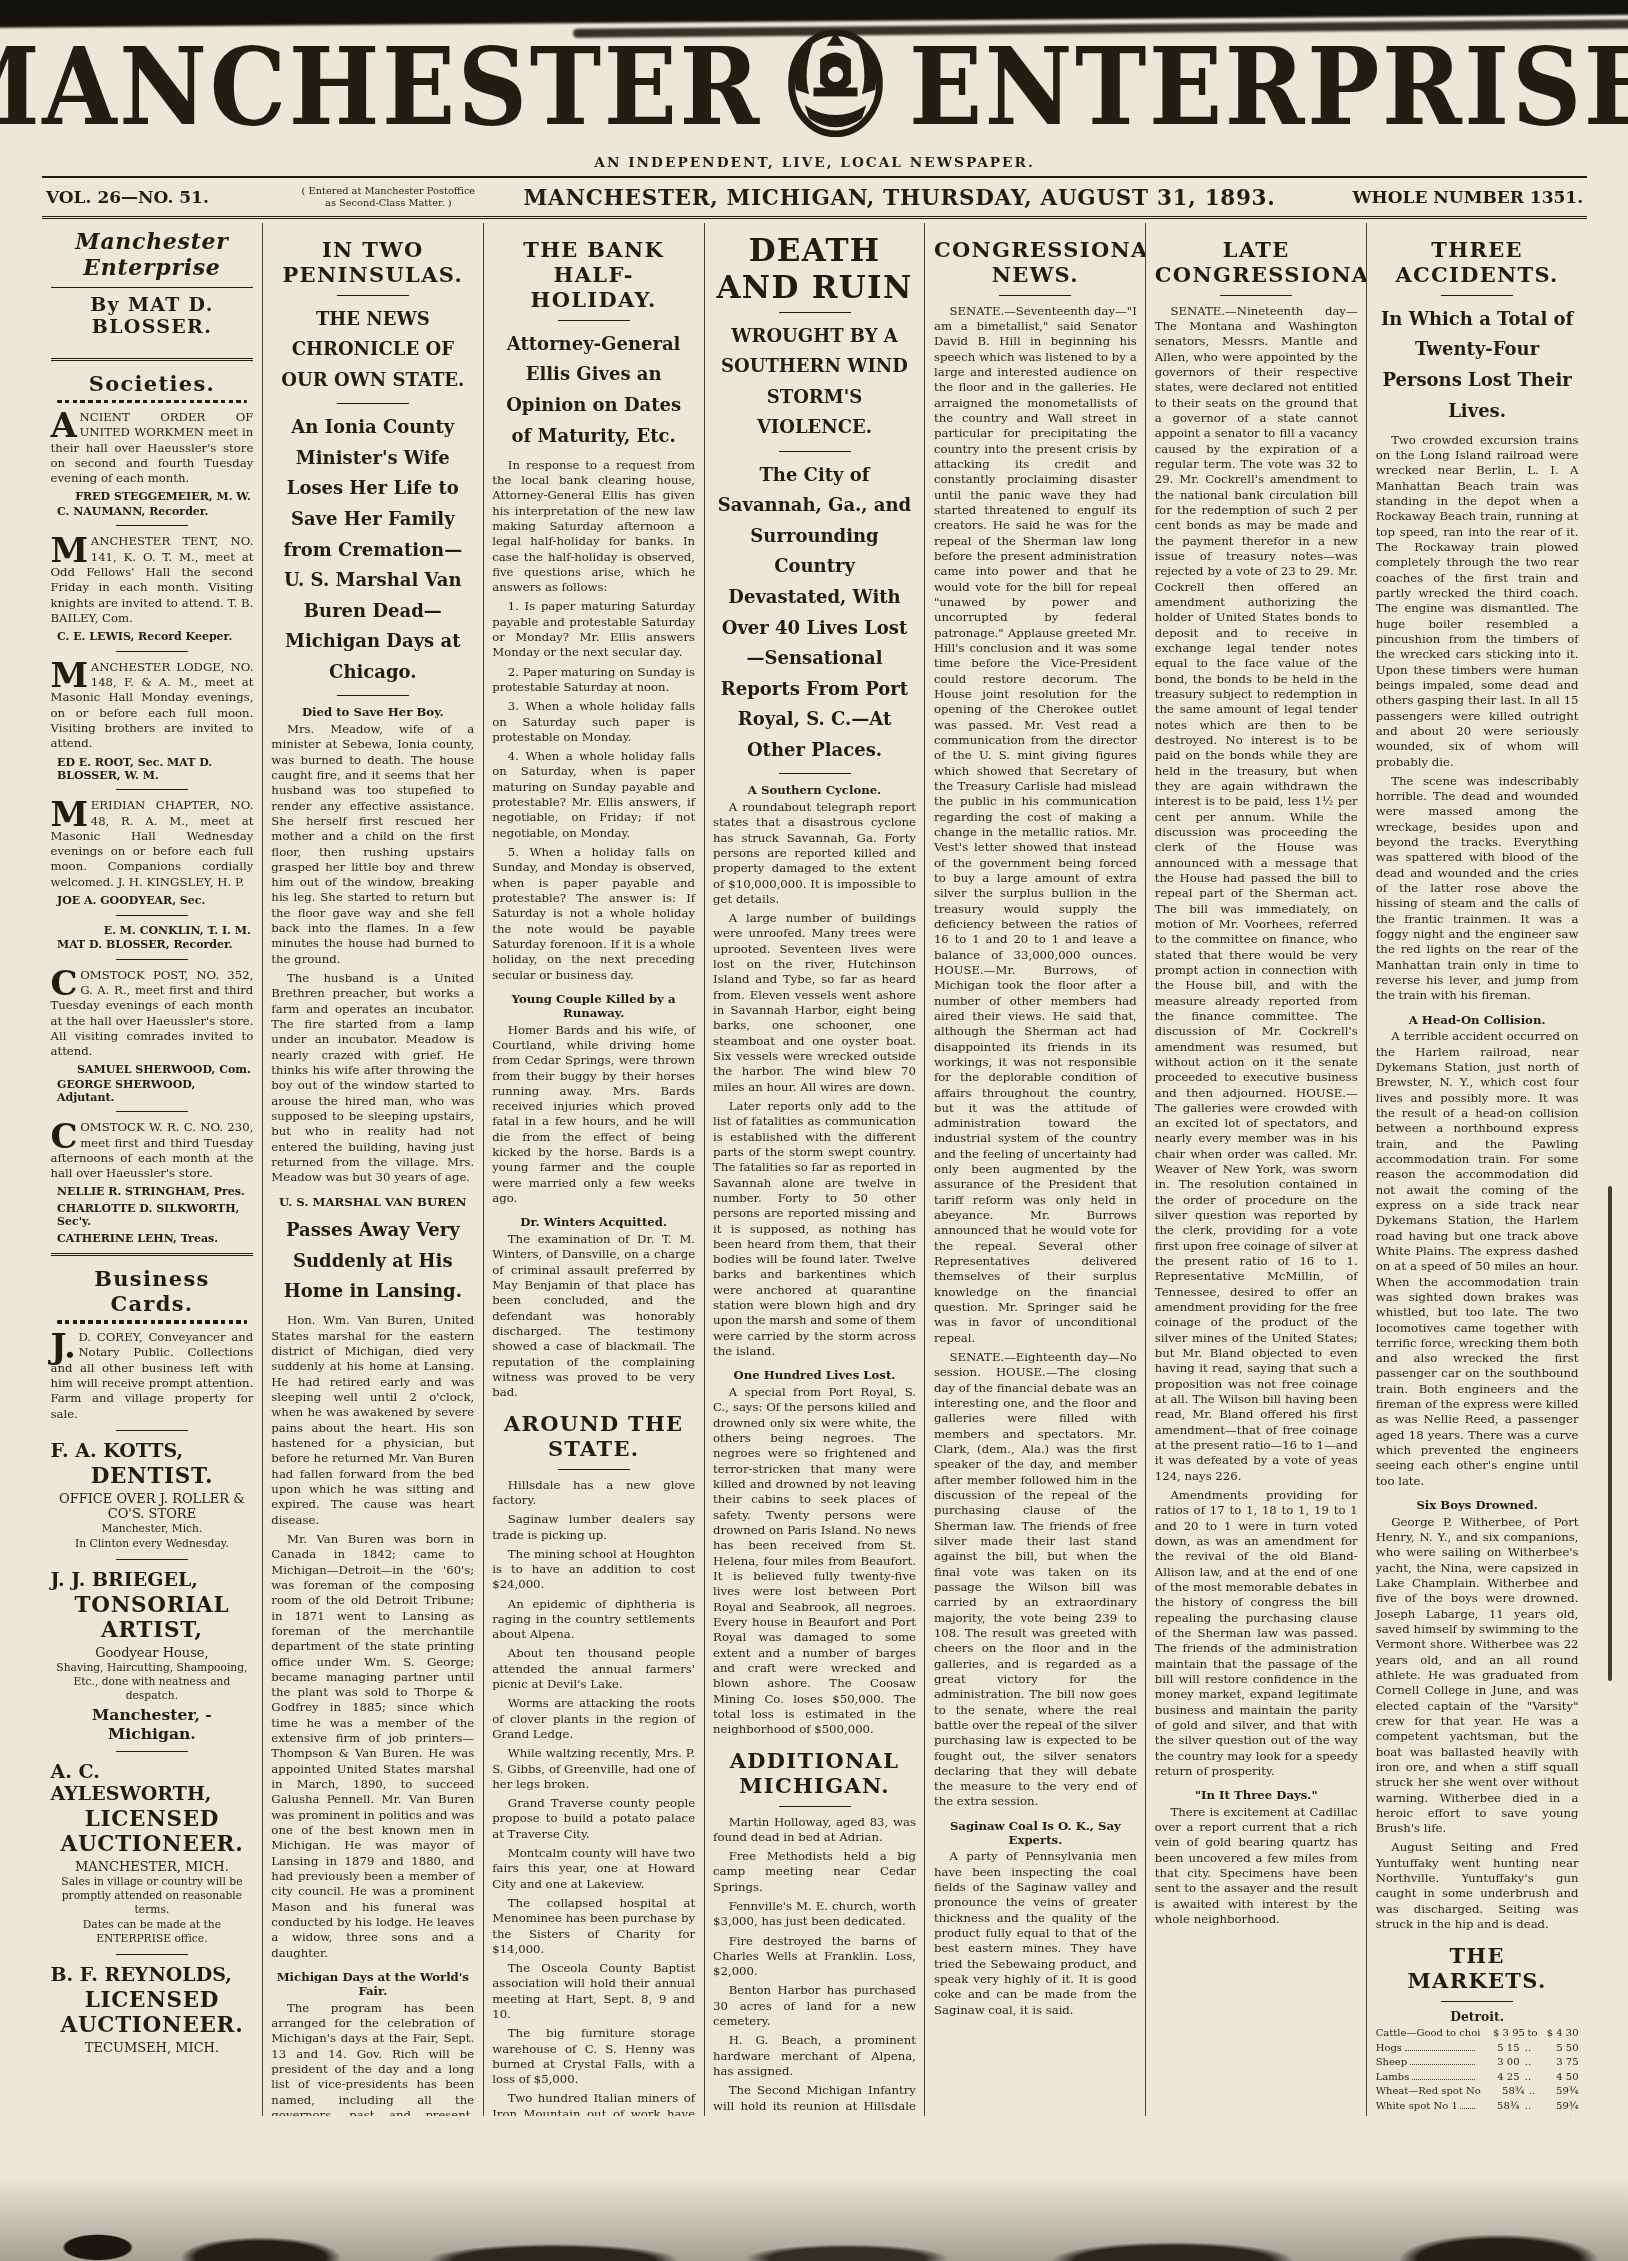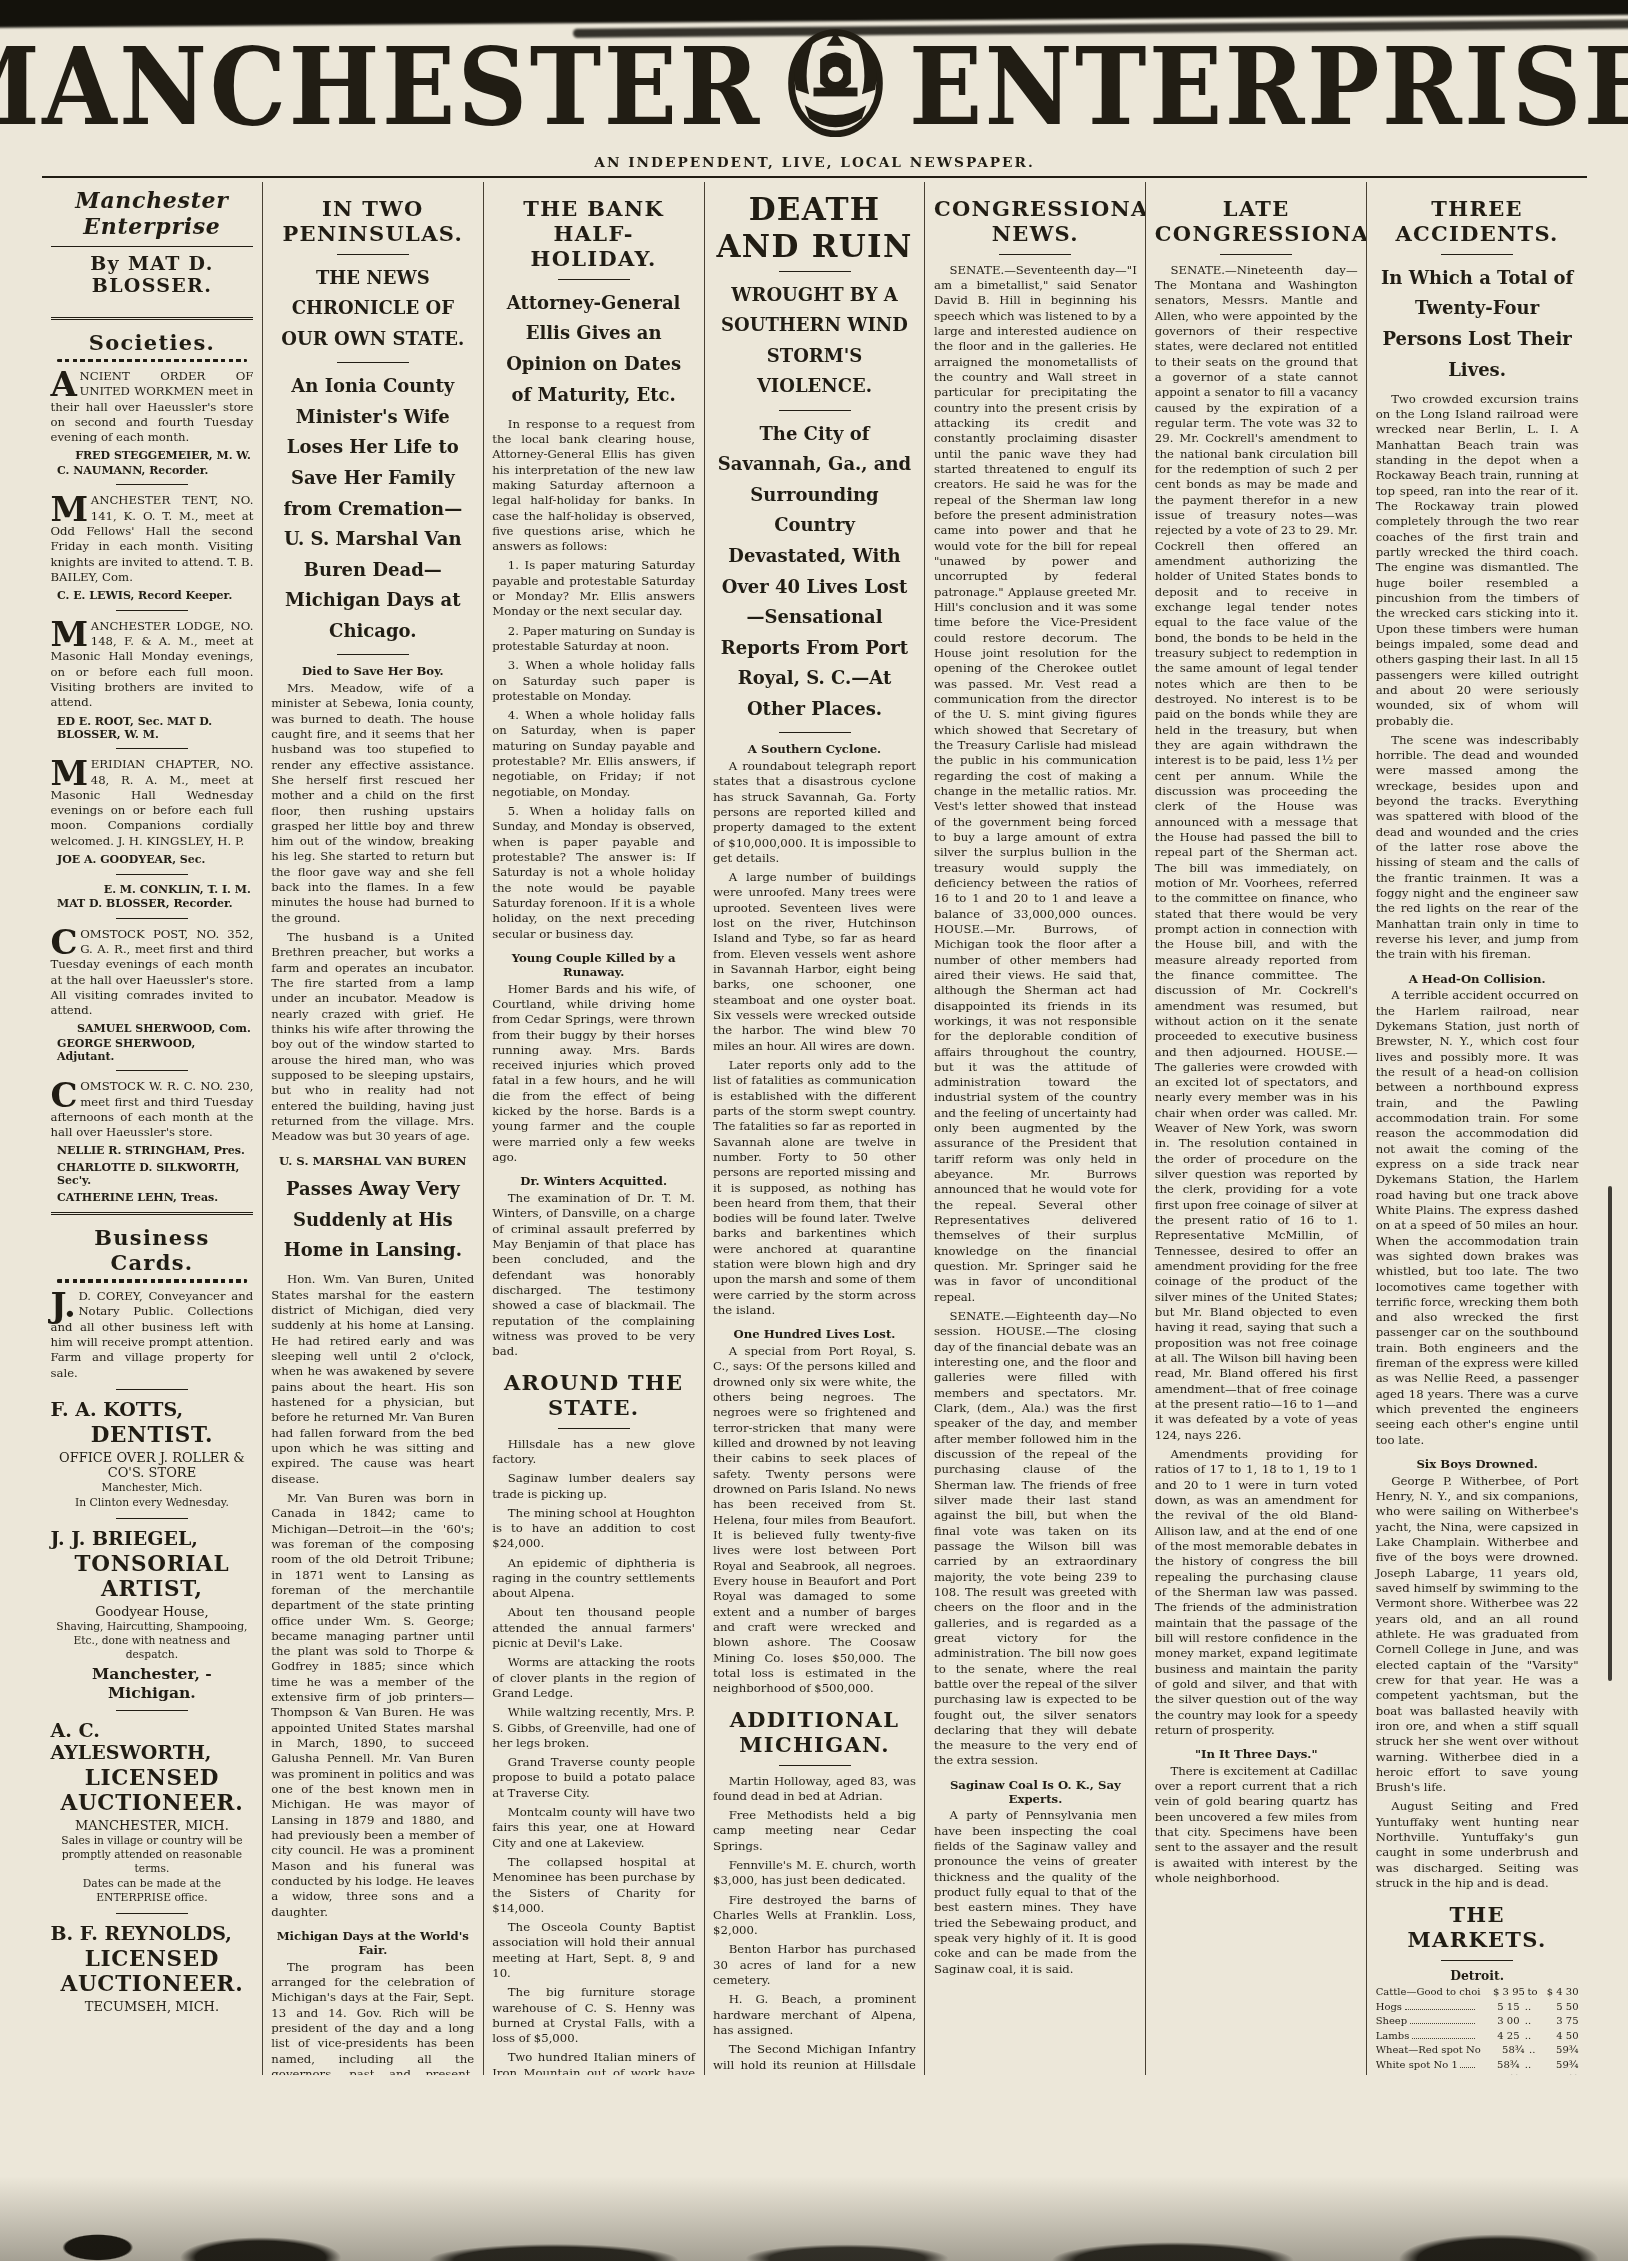--- a/index.html
+++ b/index.html
@@ -92,20 +92,29 @@
           <rect x="30" y="56" width="40" height="8" fill="#211d14"></rect>
           <path d="M22 72 Q50 90 78 72 L74 84 Q50 100 26 84 Z" fill="#211d14"></path>
           <circle cx="50" cy="44" r="7" fill="#ece7d9"></circle>
         </svg>
       </div>
       <div class="mast-title">ENTERPRISE.</div>
     </div>
     <div class="tagline">AN INDEPENDENT, LIVE, LOCAL NEWSPAPER.</div>
   </div>
 
+  <div class="dateline">
+    <div class="dl-vol">VOL. 26—NO. 51.</div>
+    <div class="dl-entered">
+      <div>( Entered at Manchester Postoffice</div>
+      <div>as Second-Class Matter. )</div>
+    </div>
+    <div class="dl-date">MANCHESTER, MICHIGAN, THURSDAY, AUGUST 31, 1893.</div>
+    <div class="dl-whole">WHOLE NUMBER 1351.</div>
+  </div>
 
   <div class="cols" id="cols">
       <div class="col">
         <div class="np1">Manchester Enterprise</div>
         <div class="np2">By MAT D. BLOSSER.</div>
         <div class="sect">Societies.</div>
         <div class="wave"></div>
         <div class="pd">ANCIENT ORDER OF UNITED WORKMEN meet in their hall over Haeussler's store on second and fourth Tuesday evening of each month.</div>
         <div class="sigr">FRED STEGGEMEIER, M. W.</div>
         <div class="sigl">C. NAUMANN, Recorder.</div>

